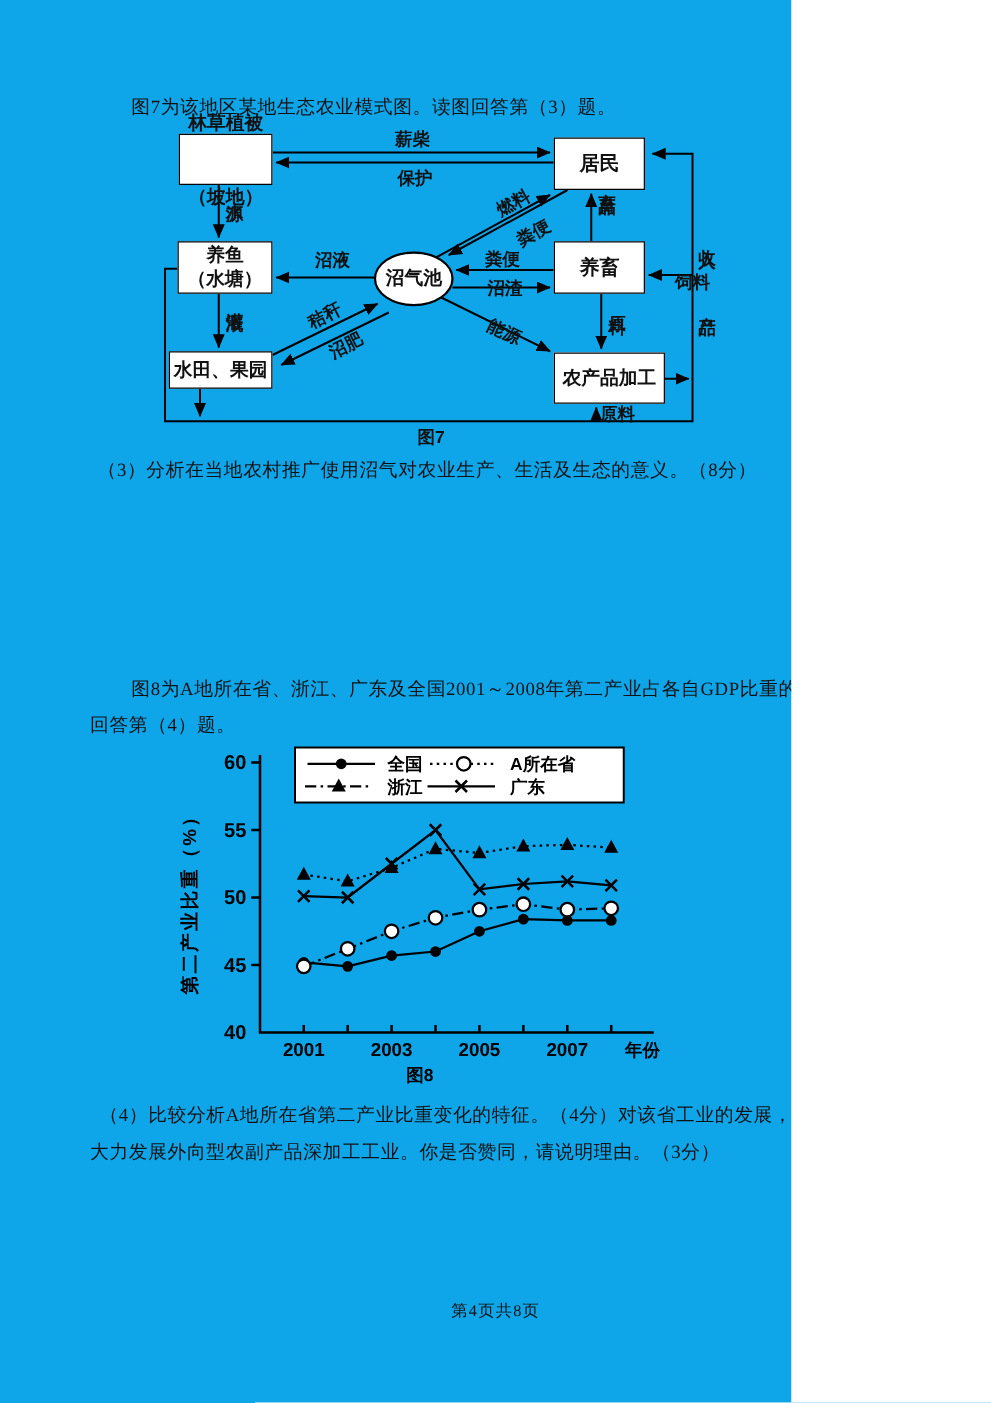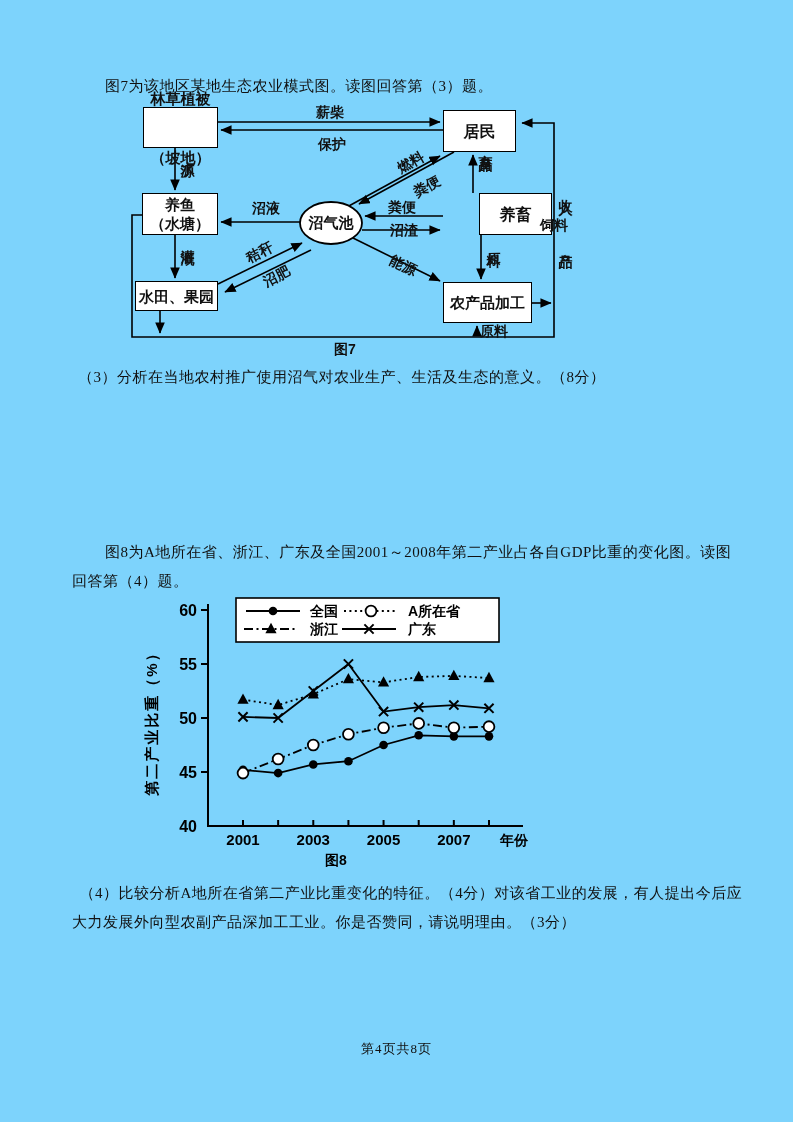--- a/index.html
+++ b/index.html
@@ -1,16 +1,16 @@
 <!DOCTYPE html>
 <html><head>
 <meta charset="utf-8">
 <style>
   html,body{margin:0;padding:0;background:#fff;}
-  .page{position:relative;width:793px;height:1122px;background:#7dd3fc;overflow:hidden;
+  .page{position:relative;width:633px;height:1122px;background:#0ea5e9;overflow:hidden;
         font-family:"Liberation Serif",serif;color:#111;}
   .bodytext{position:absolute;font-size:15px;line-height:29px;letter-spacing:.5px;color:#111;}
   
   .diagram{position:absolute;left:130px;top:100px;width:460px;height:262px;}
   .diagram svg{position:absolute;left:0;top:0;}
   .dbox{position:absolute;border:1.8px solid #000;background:#fff;display:flex;
         flex-direction:column;align-items:center;justify-content:center;
         font-family:"Liberation Sans",sans-serif;font-weight:bold;font-size:15px;
         line-height:19px;text-align:center;box-sizing:border-box;}
   .dlabel{position:absolute;font-family:"Liberation Sans",sans-serif;font-weight:bold;
@@ -82,35 +82,35 @@
       <span>林草植被</span>
       <span>（坡地）</span>
     </div>
     <div class="dbox" style="left:313px;top:10px;width:73px;height:42px;font-size:16px;">
       <span>居民</span>
     </div>
     <div class="dbox" style="left:12px;top:93px;width:76px;height:42px;">
       <span>养鱼</span>
       <span>（水塘）</span>
     </div>
-    <div class="dbox" style="left:313px;top:93px;width:73px;height:42px;font-size:16px;margin-left:36px;">
+    <div class="dbox" style="left:313px;top:93px;width:73px;height:42px;font-size:16px;">
       <span>养畜</span>
     </div>
     <div class="dbox" style="left:5px;top:181px;width:83px;height:30px;">
       <span>水田、果园</span>
     </div>
     <div class="dbox" style="left:313px;top:182px;width:89px;height:41px;border:none;">
       <div class="dbox" style="left:0;top:0;width:89px;height:41px;">
         <span>农产品加工</span>
       </div>
     </div>
     <div class="dlabel" style="left:166px;top:115px;width:70px;font-size:15px;">沼气池</div>
 
     <div class="dlabel" style="left:170px;top:5px;width:60px;font-family:Liberation Serif, serif;">薪柴</div>
-    <div class="dlabel" style="left:172px;top:36px;width:60px;">保护</div>
+    <div class="dlabel" style="left:172px;top:36px;width:60px;font-family:Liberation Serif, serif;">保护</div>
     <div class="dlabel" style="left:112px;top:100px;width:48px;">沼液</div>
     <div class="dlabel" style="left:248px;top:99px;width:48px;">粪便</div>
     <div class="dlabel" style="left:250px;top:122px;width:48px;">沼渣</div>
     <div class="dlabel" style="left:388px;top:117px;width:36px;margin-left:18px;">饲料</div>
     <div class="dlabel" style="left:342px;top:223px;width:44px;">原料</div>
     <div class="dlabel" style="left:185px;top:241px;width:60px;font-size:14px;">图7</div>
 
     <div class="vlabel" style="left:50px;top:51px;">水源</div>
     <div class="vlabel" style="left:50px;top:139px;">灌溉</div>
     <div class="vlabel" style="left:348px;top:43px;">畜产品</div>

